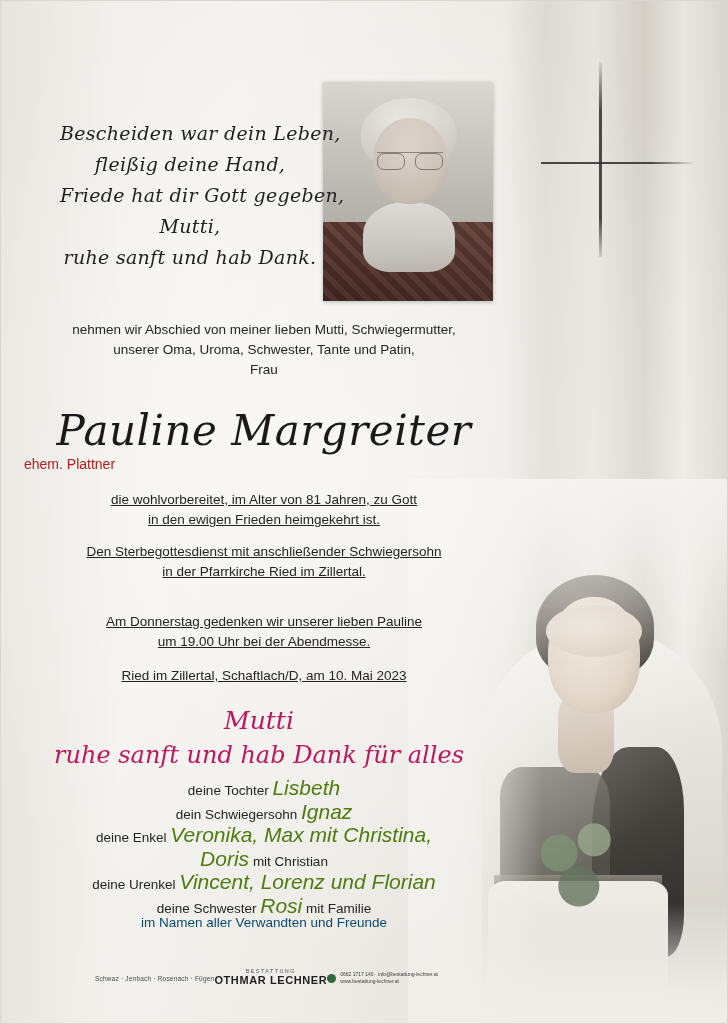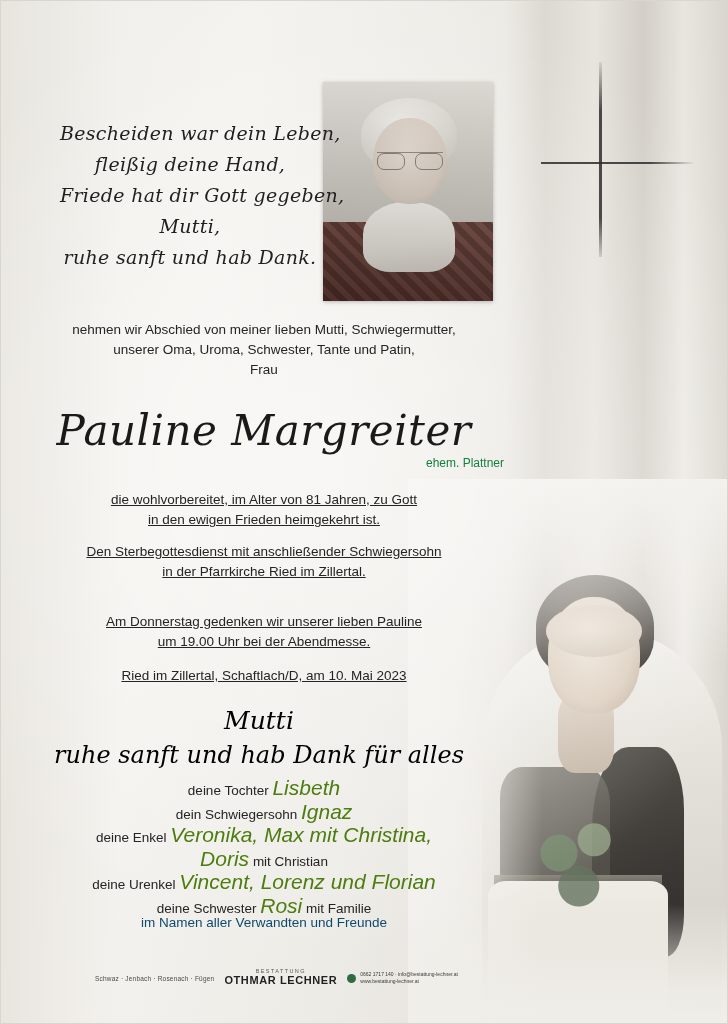--- a/index.html
+++ b/index.html
@@ -272,23 +272,23 @@
     font-size: 42px;
     line-height: 52px;
     color: #1a1a1a;
     letter-spacing: 0.5px;
   }
   .maiden {
     position: absolute;
     left: 24px;
     top: 456px;
     width: 480px;
-    text-align: right;
-    font-size: 12px;
-    color: #15803d;
+    text-align: left;
+    font-size: 14px;
+    color: #b91c1c;
   }
   .block {
     position: absolute;
     width: 460px;
     left: 34px;
     text-align: center;
     font-size: 13.5px;
     line-height: 20px;
     color: #242424;
     text-decoration: underline;
@@ -298,21 +298,21 @@
   #b-thursday { top: 612px; }
   #b-place { top: 666px; }
   .farewell {
     position: absolute;
     left: 24px;
     top: 704px;
     width: 470px;
     text-align: center;
     font-family: "DejaVu Serif", serif;
     font-style: italic;
-    color: #000000;
+    color: #be185d;
   }
   .farewell .f1 { font-size: 25px; line-height: 34px; }
   .farewell .f2 { font-size: 24px; line-height: 34px; }
   .family {
     position: absolute;
     left: 34px;
     top: 778px;
     width: 460px;
     text-align: center;
     font-size: 13.5px;
@@ -331,21 +331,20 @@
   }
   
   .footer {
     position: absolute;
     left: 95px;
     top: 958px;
     width: 420px;
     height: 40px;
     display: flex;
     align-items: center;
-    gap: 10px;
   }
   .footer .towns {
     font-size: 6.5px;
     color: #4a4a4a;
     letter-spacing: 0.2px;
     white-space: nowrap;
   }
   .footer .brand {
     text-align: center;
     line-height: 1.05;

